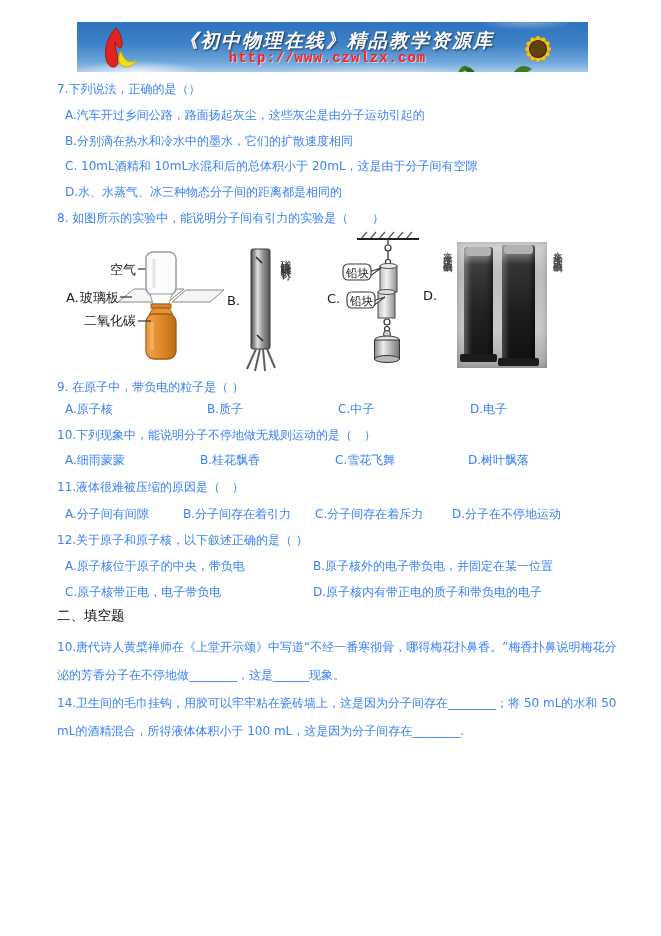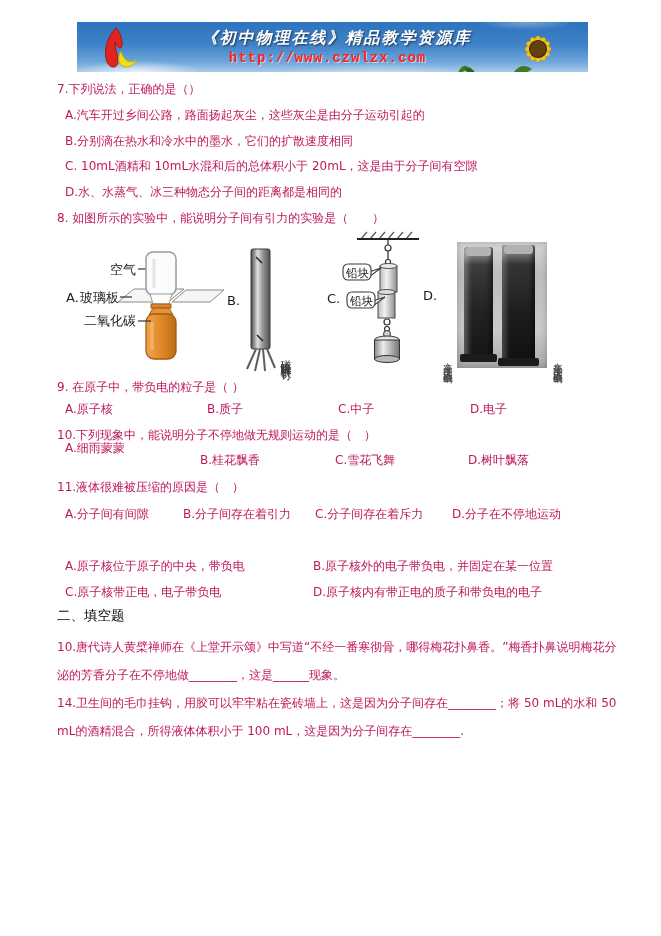--- a/index.html
+++ b/index.html
@@ -9,35 +9,35 @@
 
   
   .banner { position:absolute; left:77px; top:22px; width:511px; height:50px; overflow:hidden;
     background:
       radial-gradient(ellipse 90px 16px at 12% 100%, rgba(255,255,255,.75), rgba(255,255,255,0) 70%),
       radial-gradient(ellipse 140px 18px at 58% 108%, rgba(255,255,255,.45), rgba(255,255,255,0) 70%),
       radial-gradient(ellipse 70px 12px at 88% 0%, rgba(255,255,255,.35), rgba(255,255,255,0) 70%),
       linear-gradient(180deg,#2e73bd 0%,#3f82c8 45%,#6ea6da 80%,#a9cbe9 100%);
   }
   .banner-title { position:absolute; top:6px; left:40px; right:32px; text-align:center; color:#ffffff;
-    font-size:16px; font-weight:bold; font-style:italic; letter-spacing:2px;
+    font-size:19px; font-weight:bold; font-style:italic; letter-spacing:2px;
     text-shadow:1px 1px 2px rgba(0,0,0,.6); white-space:nowrap; }
   .banner-url { position:absolute; top:28px; left:30px; right:40px; text-align:center; color:#ff1e1e;
     font-size:14px; font-weight:bold; letter-spacing:1px; font-family:Liberation Mono, monospace;
     text-shadow:1px 1px 0 rgba(255,255,255,.55); white-space:nowrap; }
   .banner-logo { position:absolute; left:20px; top:3px; }
   .banner-flower { position:absolute; right:26px; bottom:-4px; }
   .banner-plant { position:absolute; right:108px; bottom:-3px; }
 
   
-  .line { position:absolute; font-size:12px; color:#be185d; white-space:nowrap; line-height:15px; }
+  .line { position:absolute; font-size:12px; color:#3b82f6; white-space:nowrap; line-height:15px; }
   .sec-title { font-size:13.5px; font-weight:normal; color:#000; }
 
   
-  .fig { position:absolute;text-align:right; }
+  .fig { position:absolute; }
   .fig-label { position:absolute; font-size:13px; color:#1b1b1b; white-space:nowrap; }
   .vtext { position:absolute; writing-mode:vertical-rl; text-orientation:upright; color:#333;
     font-size:11px; letter-spacing:2px; white-space:nowrap; }
   .photo-cap { font-size:9.5px; color:#444; letter-spacing:1.5px; }
 
   .photo { position:absolute; left:34px; top:2px; width:90px; height:126px;
     background:linear-gradient(180deg,#d6d6d6 0%,#bdbdbd 25%,#c9c9c9 70%,#a8a8a8 100%);
     box-shadow:inset 0 0 6px rgba(0,0,0,.25); }
   .cyl { position:absolute; border-radius:3px 3px 1px 1px; }
   .cyl1 { left:7px; top:5px; width:29px; height:114px;
@@ -211,31 +211,32 @@
     <div class="vtext photo-cap" style="left:128px; top:4px; height:124px">在热水中注入硫酸铜</div>
   </div>
 
   <div class="line" style="left:57px; top:380px">9. 在原子中，带负电的粒子是（ ）</div>
   <div class="line" style="left:65px;  top:402px">A.原子核</div>
   <div class="line" style="left:207px; top:402px">B.质子</div>
   <div class="line" style="left:338px; top:402px">C.中子</div>
   <div class="line" style="left:470px; top:402px">D.电子</div>
 
   <div class="line" style="left:57px; top:428px">10.下列现象中，能说明分子不停地做无规则运动的是（　）</div>
-  <div class="line" style="left:65px;  top:441px">A.细雨蒙蒙</div>
+  <div class="line" style="left:65px;  top:453px">A.细雨蒙蒙</div>
   <div class="line" style="left:200px; top:453px">B.桂花飘香</div>
   <div class="line" style="left:335px; top:453px">C.雪花飞舞</div>
   <div class="line" style="left:468px; top:453px">D.树叶飘落</div>
 
   <div class="line" style="left:57px; top:480px">11.液体很难被压缩的原因是（　）</div>
   <div class="line" style="left:65px;  top:507px">A.分子间有间隙</div>
   <div class="line" style="left:183px; top:507px">B.分子间存在着引力</div>
   <div class="line" style="left:315px; top:507px">C.分子间存在着斥力</div>
   <div class="line" style="left:452px; top:507px">D.分子在不停地运动</div>
 
+  <div class="line" style="left:57px; top:533px">12.关于原子和原子核，以下叙述正确的是（ ）</div>
   <div class="line" style="left:65px;  top:559px">A.原子核位于原子的中央，带负电</div>
   <div class="line" style="left:313px; top:559px">B.原子核外的电子带负电，并固定在某一位置</div>
   <div class="line" style="left:65px;  top:585px">C.原子核带正电，电子带负电</div>
   <div class="line" style="left:313px; top:585px">D.原子核内有带正电的质子和带负电的电子</div>
 
   <div class="line sec-title" style="left:57px; top:608px">二、填空题</div>
 
   <div class="line" style="left:57px; top:640px">10.唐代诗人黄檗禅师在《上堂开示颂》中写道“不经一番寒彻骨，哪得梅花扑鼻香。”梅香扑鼻说明梅花分</div>
   <div class="line" style="left:57px; top:668px">泌的芳香分子在不停地做________，这是______现象。</div>
 

